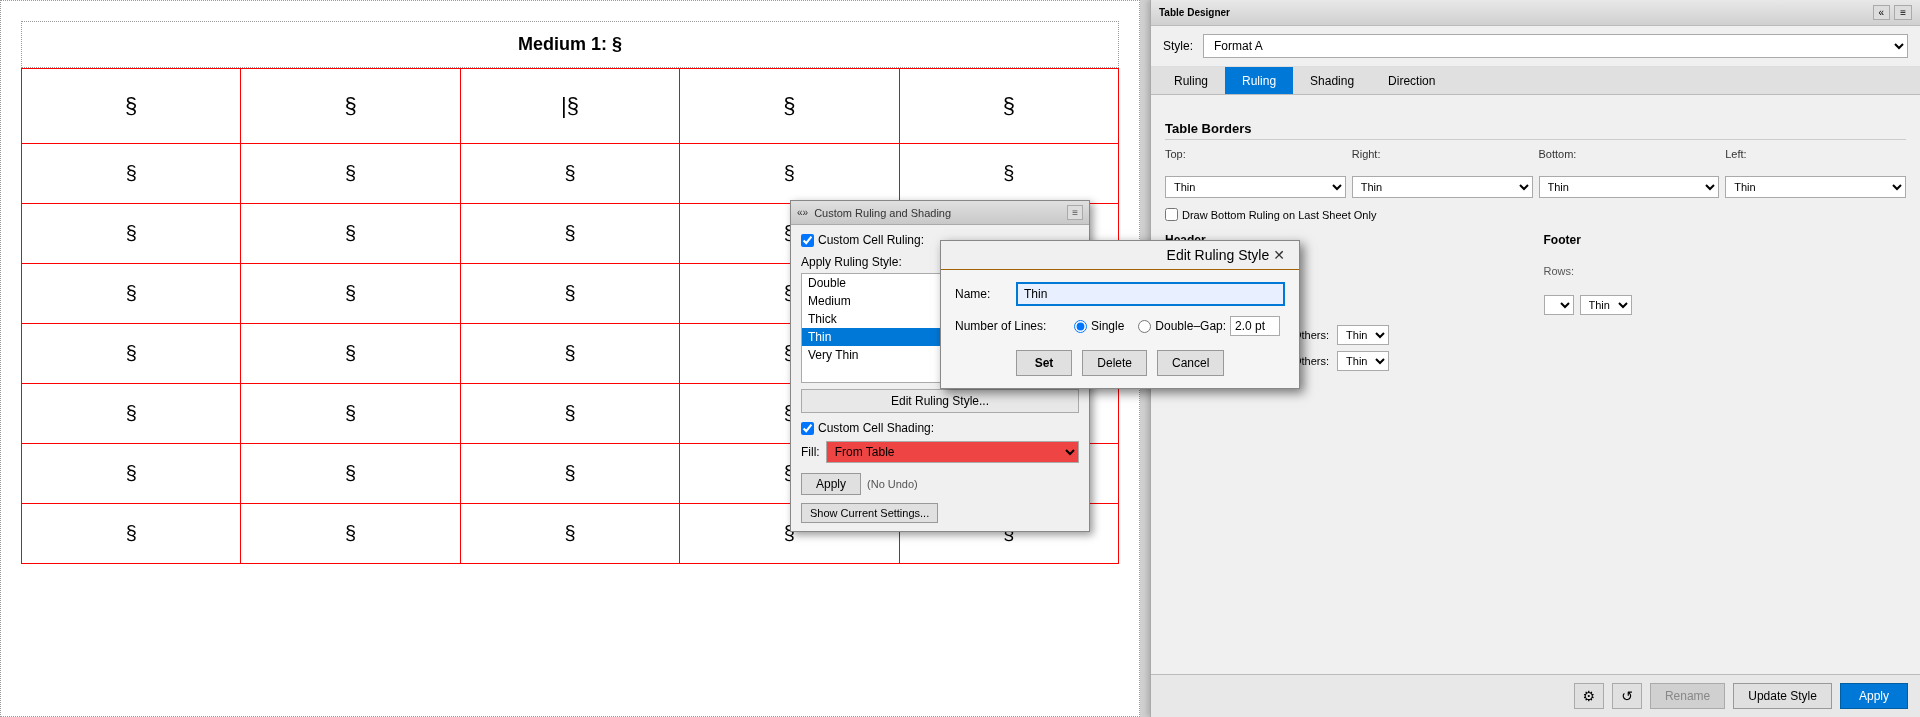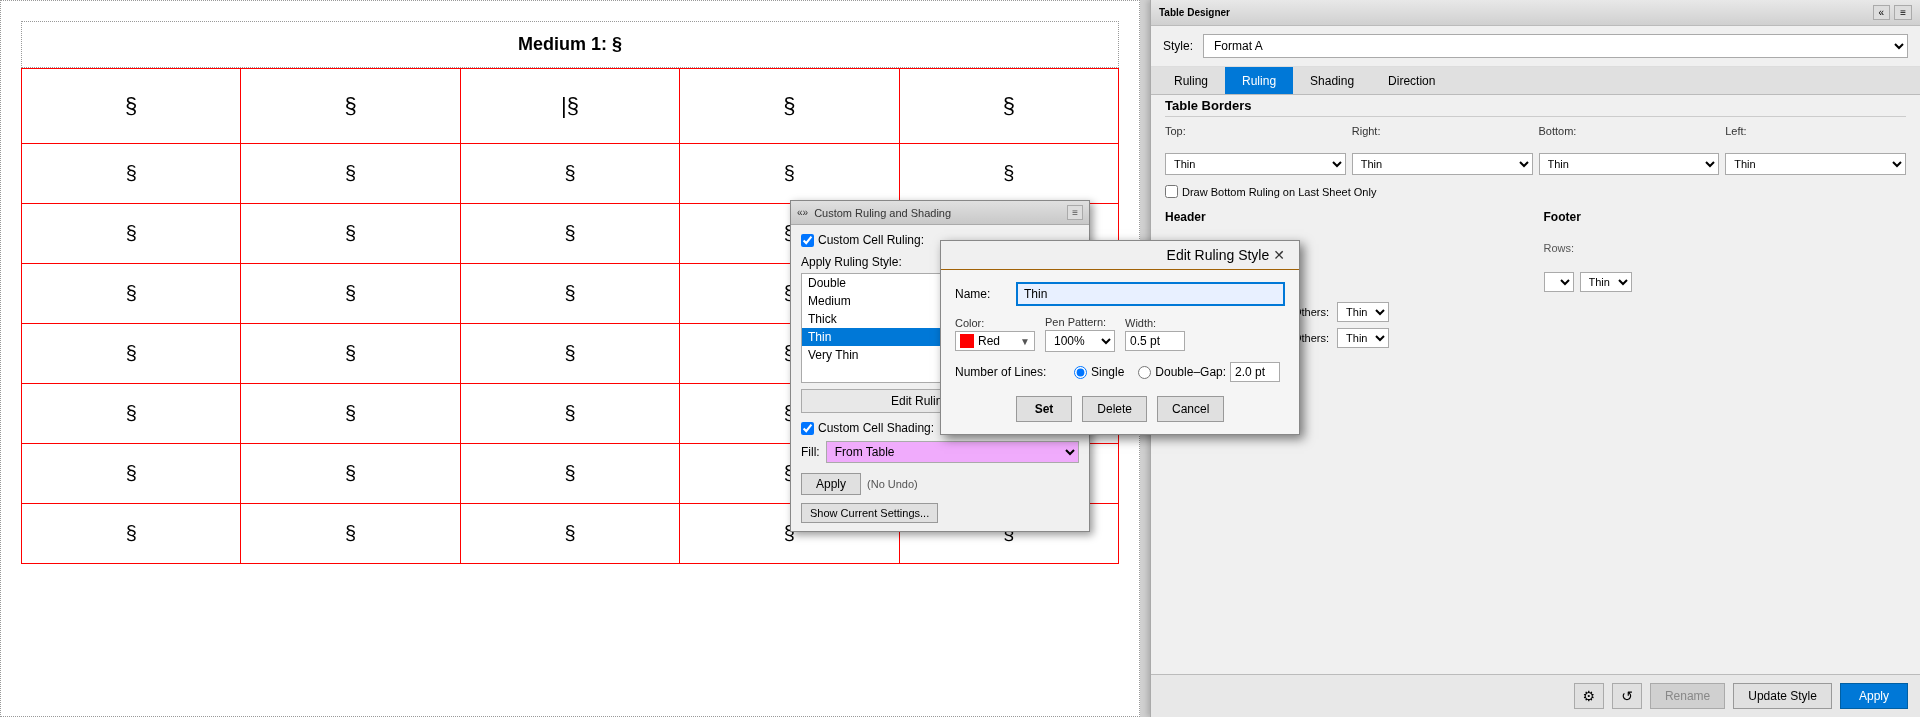--- a/index.html
+++ b/index.html
@@ -168,21 +168,21 @@
     .fill-row {
       display: flex;
       align-items: center;
       gap: 6px;
       margin-bottom: 6px;
       font-size: 12px;
     }
 
     .fill-select {
       border: 1px solid #aaa;
-      background: #f0abfc;
+      background: #ef4444;
       padding: 2px 4px;
       font-size: 12px;
       flex: 1;
     }
 
     .dialog-bottom-row {
       display: flex;
       align-items: center;
       gap: 6px;
       padding: 4px 0;
@@ -476,21 +476,21 @@
       background: #e0e0e0;
     }
 
     .panel-tab.active {
       background: #0078d7;
       color: white;
       border-color: #0078d7;
     }
 
     .panel-content {
-      padding: 3px 14px;
+      padding: 26px 14px;
     }
 
     .section-header {
       font-size: 13px;
       font-weight: bold;
       margin-bottom: 8px;
       border-bottom: 1px solid #ccc;
       padding-bottom: 3px;
     }
 
@@ -772,40 +772,20 @@
 
 <div id="edit-ruling-dialog">
   <div class="edit-titlebar">
     <span>Edit Ruling Style</span>
     <button class="close-btn">✕</button>
   </div>
   <div class="edit-body">
     <div class="field-row">
       <span class="field-label">Name:</span>
       <input class="name-input" type="text" value="Thin" style="">
-    </div>
-    <div class="color-pen-width-row">
-      <div class="color-section">
-        <span class="sub-label">Color:</span>
-        <div class="color-select-wrap">
-          <span class="color-swatch"></span>
-          <span>Red</span>
-          <span class="select-arrow">▼</span>
-        </div>
-      </div>
-      <div class="pen-section">
-        <span class="sub-label">Pen Pattern:</span>
-        <select class="pen-select">
-          <option>100%</option>
-        </select>
-      </div>
-      <div class="width-section">
-        <span class="sub-label">Width:</span>
-        <input class="width-input" type="text" value="0.5 pt" style="">
-      </div>
     </div>
     <div class="num-lines-row">
       <span class="num-lines-label">Number of Lines:</span>
       <div class="radio-group">
         <div class="radio-item">
           <input type="radio" name="lines" checked="" style="">
           <span>Single</span>
         </div>
         <div class="radio-item">
           <input type="radio" name="lines" style="">

